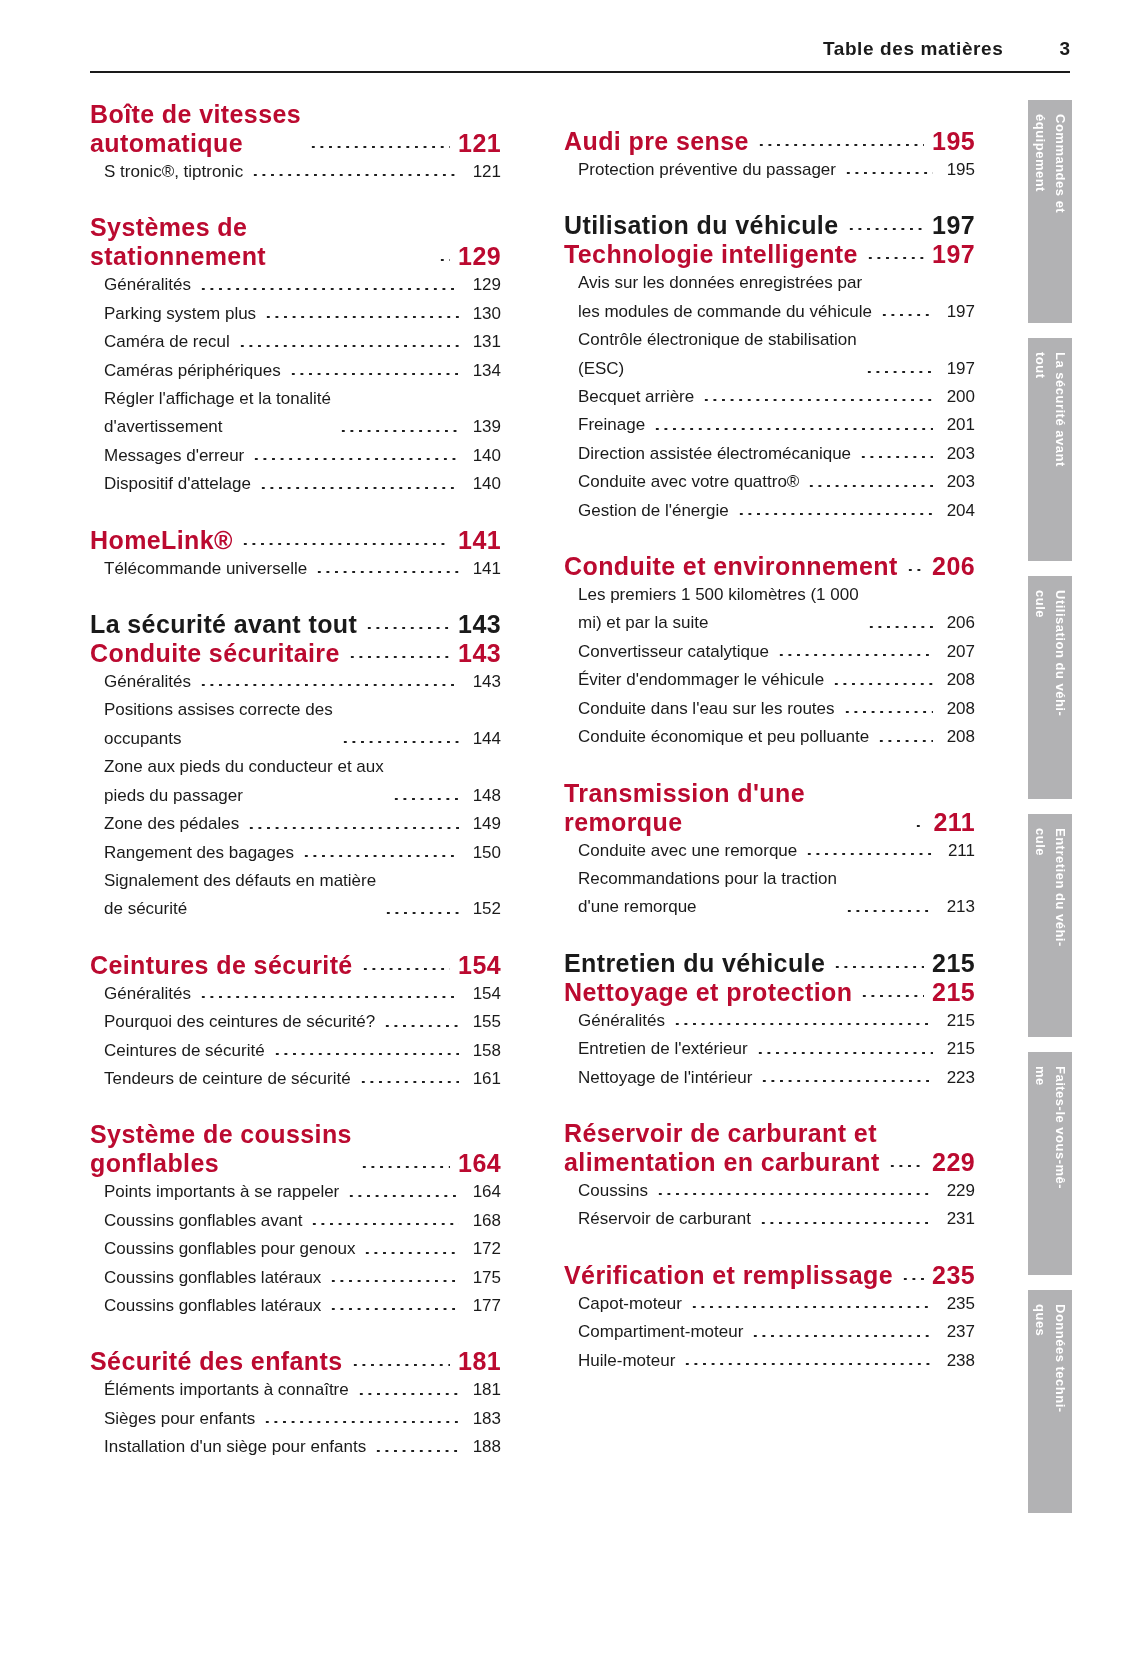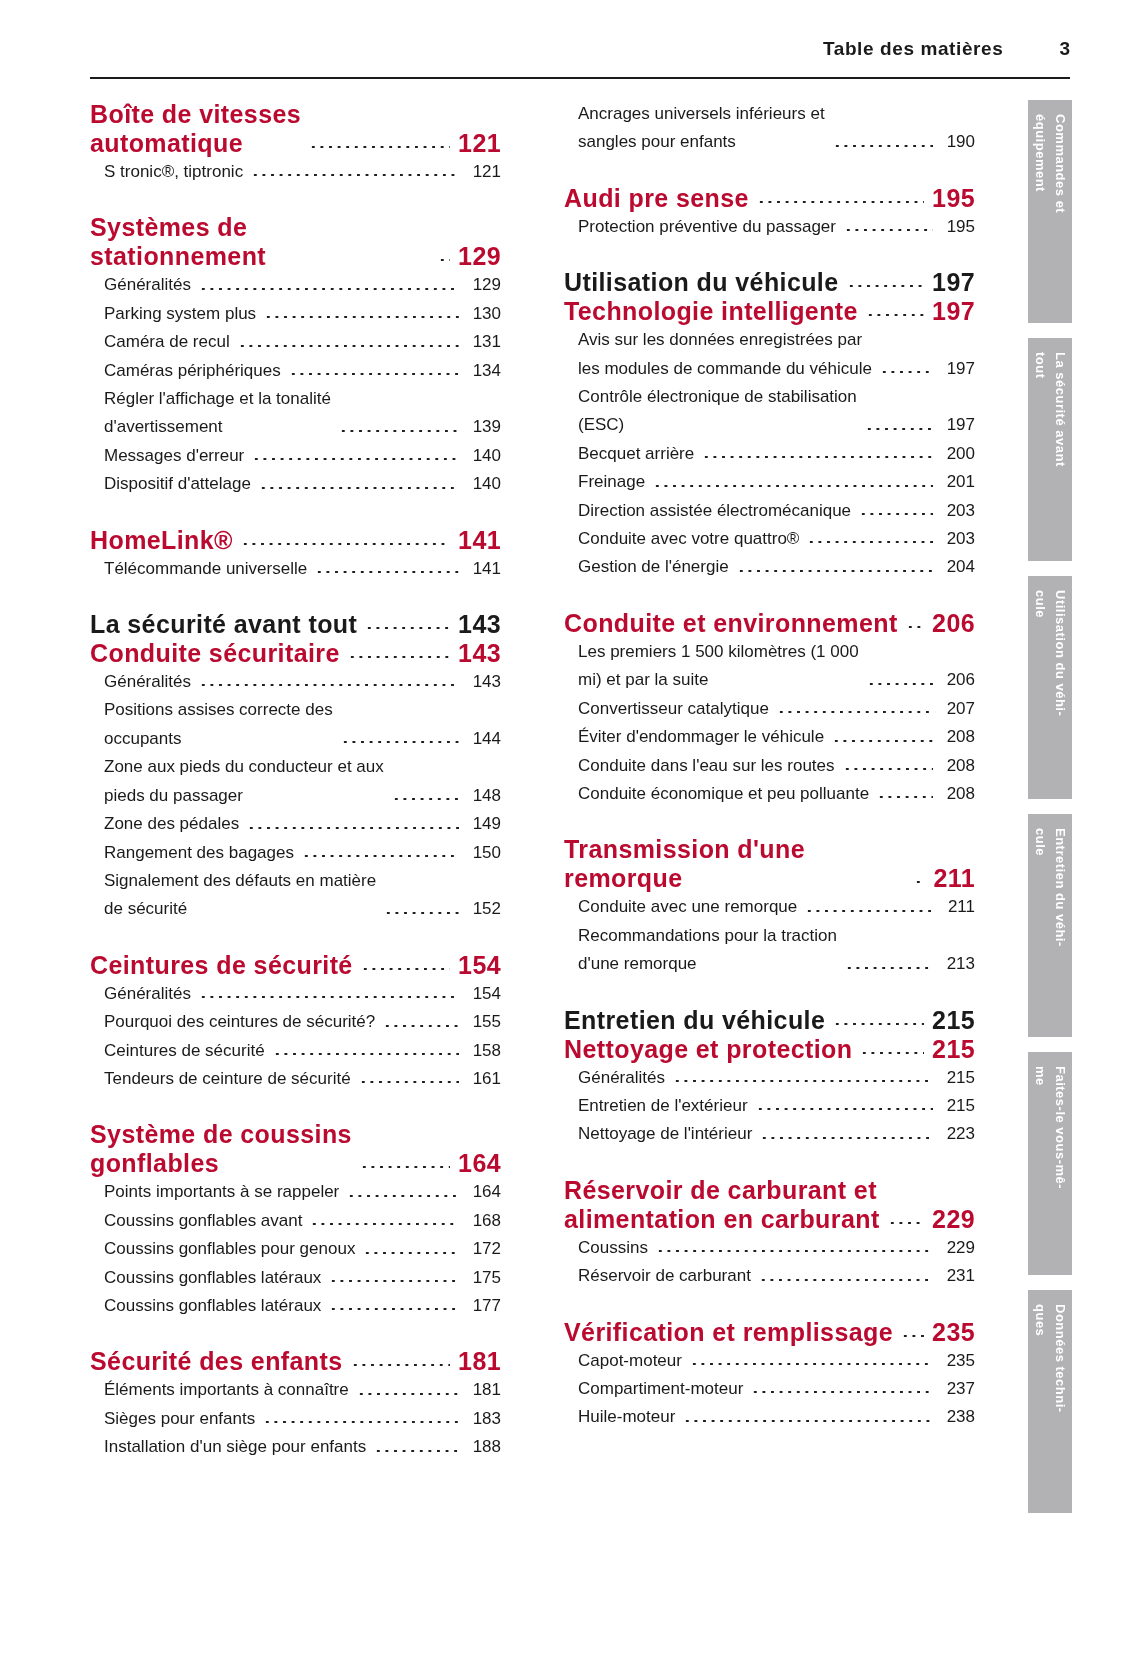--- a/index.html
+++ b/index.html
@@ -21,21 +21,21 @@
   }
   .sheet{position:absolute;inset:0;}
 
   
   .page-header{
     position:absolute;
     left:90px; right:72px; top:38px;
     display:flex;
     justify-content:flex-end;
     align-items:flex-start;
-    padding-bottom:17px;
+    padding-bottom:11px;
     border-bottom:2px solid var(--rule);
   }
   .header-title{
     font-size:19px;
     font-weight:700;
     letter-spacing:0.6px;
   }
   .header-page{
     font-size:19px;
     font-weight:700;
@@ -310,26 +310,20 @@
           <span class="leader"></span>
           <span class="page">183</span>
         </div>
         <div class="row item">
           <span class="label">Installation d'un siège pour enfants</span>
           <span class="leader"></span>
           <span class="page">188</span>
         </div>
       </div>
     <div class="toc-col">
-        <div class="row item">
-          <span class="label">Ancrages universels inférieurs et
-sangles pour enfants</span>
-          <span class="leader"></span>
-          <span class="page">190</span>
-        </div>
         <div class="row head-red gap">
           <span class="label">Audi pre sense</span>
           <span class="leader"></span>
           <span class="page">195</span>
         </div>
         <div class="row item">
           <span class="label">Protection préventive du passager</span>
           <span class="leader"></span>
           <span class="page">195</span>
         </div>

